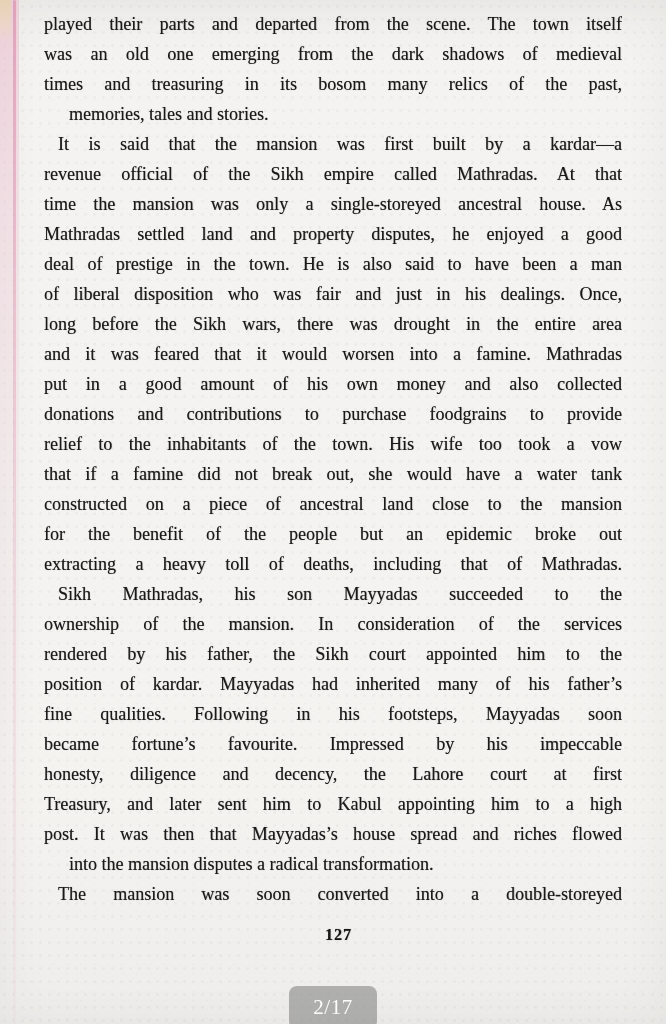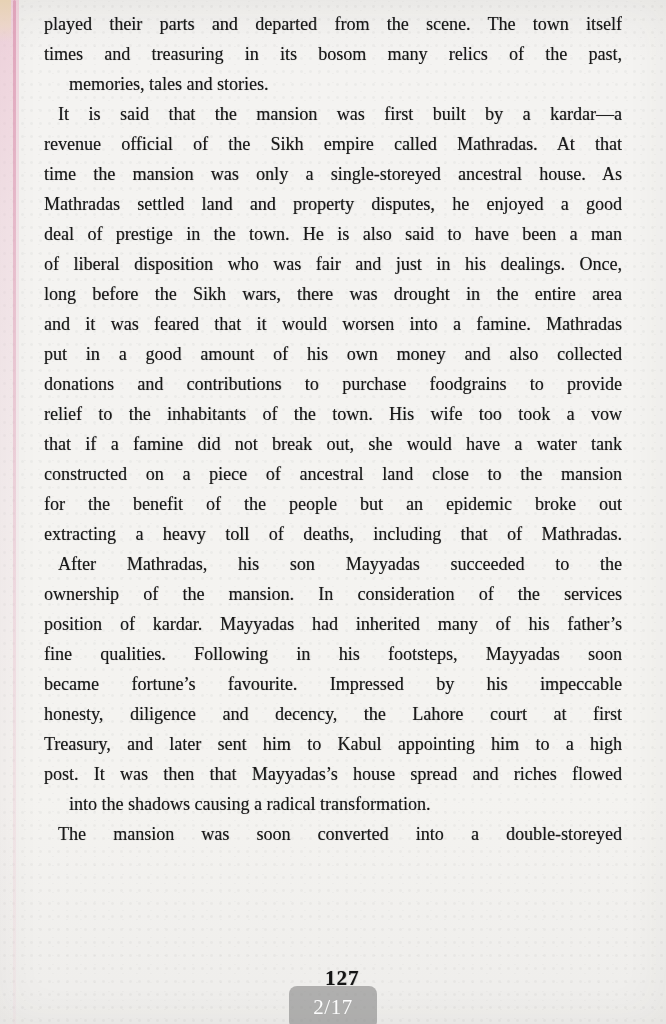--- a/index.html
+++ b/index.html
@@ -53,22 +53,22 @@
   }
   .line {
     height: 30px; line-height: 30px;
     overflow: hidden; white-space: normal;
   }
   .j    { text-align: justify; text-align-last: justify; }
   .end  { text-align: left; margin-left: 25px; }
   .ind  { text-indent: 14px; }
   
   .folio {
-    position: absolute; left: 325px; top: 966px;
-    font-weight: 700; font-size: 21px; letter-spacing: 1px;
+    position: absolute; left: 325px; top: 926px;
+    font-weight: 700; font-size: 16px; letter-spacing: 1px;
     color: #151515; z-index: 3;
     text-shadow: 0.4px 0.4px 0.8px rgba(20,20,20,0.5);
   }
   .page-badge {
     position: absolute; left: 289px; top: 986px;
     width: 88px; height: 43px; z-index: 2;
     background: rgba(134,134,134,0.60);
     border-radius: 8px;
     display: flex; align-items: center; justify-content: center;
     font-family: Liberation Serif, serif;
@@ -80,20 +80,21 @@
 
 <div class="paper"></div>
 <div class="edge-pink"></div>
 <div class="edge-pink-line"></div>
 <div class="corner-tan"></div>
 
 <div class="text-block">
 
   <div>
     <div class="line j">played their parts and departed from the scene. The town itself</div>
+    <div class="line j">was an old one emerging from the dark shadows of medieval</div>
     <div class="line j">times and treasuring in its bosom many relics of the past,</div>
     <div class="line end">memories, tales and stories.</div>
   </div>
 
   <div>
     <div class="line j ind">It is said that the mansion was first built by a kardar—a</div>
     <div class="line j">revenue official of the Sikh empire called Mathradas. At that</div>
     <div class="line j">time the mansion was only a single-storeyed ancestral house. As</div>
     <div class="line j">Mathradas settled land and property disputes, he enjoyed a good</div>
     <div class="line j">deal of prestige in the town. He is also said to have been a man</div>
@@ -103,29 +104,30 @@
     <div class="line j">put in a good amount of his own money and also collected</div>
     <div class="line j">donations and contributions to purchase foodgrains to provide</div>
     <div class="line j">relief to the inhabitants of the town. His wife too took a vow</div>
     <div class="line j">that if a famine did not break out, she would have a water tank</div>
     <div class="line j">constructed on a piece of ancestral land close to the mansion</div>
     <div class="line j">for the benefit of the people but an epidemic broke out</div>
     <div class="line j">extracting a heavy toll of deaths, including that of Mathradas.</div>
   </div>
 
   <div>
-    <div class="line j ind">After Mathradas, his son Mayyadas succeeded to the</div>
+    <div class="line j ind">Sikh Mathradas, his son Mayyadas succeeded to the</div>
     <div class="line j">ownership of the mansion. In consideration of the services</div>
+    <div class="line j">rendered by his father, the Sikh court appointed him to the</div>
     <div class="line j">position of kardar. Mayyadas had inherited many of his father’s</div>
     <div class="line j">fine qualities. Following in his footsteps, Mayyadas soon</div>
     <div class="line j">became fortune’s favourite. Impressed by his impeccable</div>
     <div class="line j">honesty, diligence and decency, the Lahore court at first</div>
     <div class="line j">Treasury, and later sent him to Kabul appointing him to a high</div>
     <div class="line j">post. It was then that Mayyadas’s house spread and riches flowed</div>
-    <div class="line end">into the shadows causing a radical transformation.</div>
+    <div class="line end">into the mansion disputes a radical transformation.</div>
   </div>
 
   <div>
     <div class="line j ind">The mansion was soon converted into a double-storeyed</div>
   </div>
 
 </div>
 
 <div class="folio">127</div>
 <div class="page-badge">

